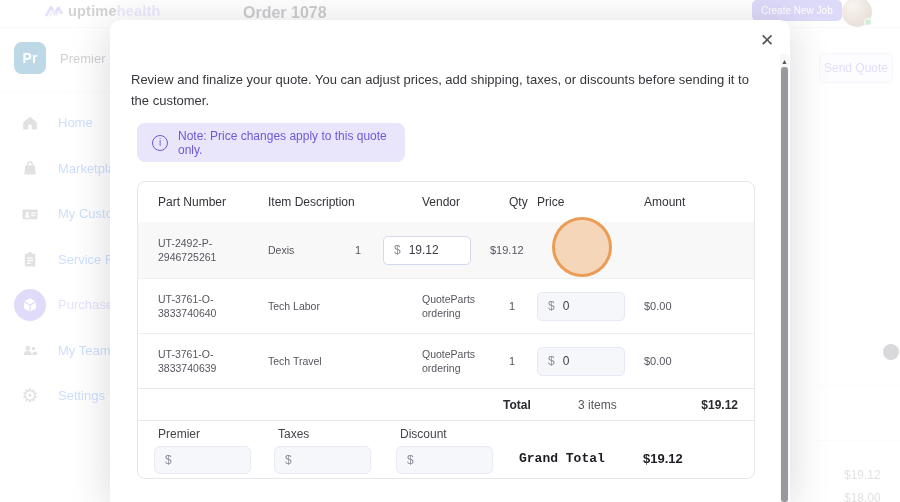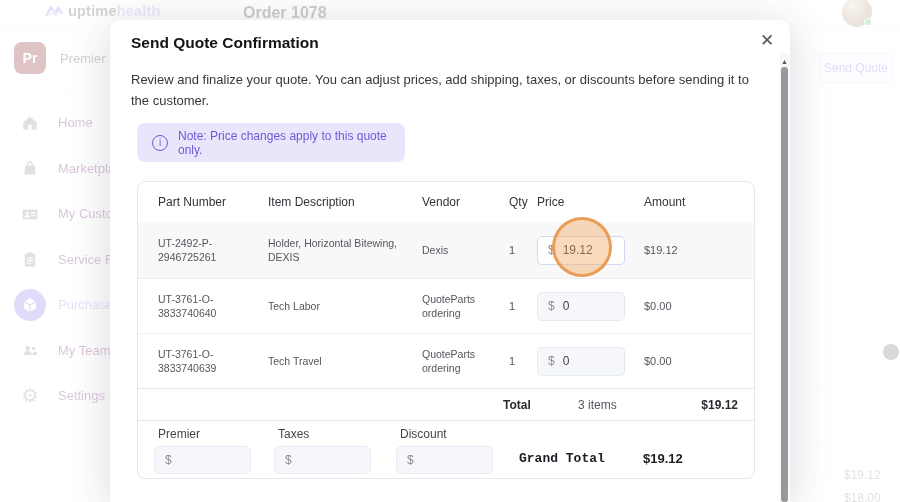--- a/index.html
+++ b/index.html
@@ -15,31 +15,31 @@
   .logo-health { color:#b6a9ef; }
   .page-title { position:absolute; left:243px; top:4px; font-size:16px; font-weight:bold; color:#3f3f47; }
   .create-job-btn { position:absolute; left:752px; top:0; height:21px; padding:0 9px; background:#7e6ce6; color:#fff;
     font-size:10px; border:none; border-radius:5px; display:flex; align-items:center; }
   .avatar { position:absolute; left:842px; top:-3px; width:30px; height:30px; border-radius:50%;
     background:radial-gradient(circle at 35% 30%, #e9d6c2 0%, #b79b82 55%, #8d7a66 100%); }
   .avatar-status { position:absolute; right:0; bottom:1px; width:8px; height:8px; border-radius:50%; background:#46c06a; border:1.5px solid #fff; }
 
   .sidebar { position:absolute; left:0; top:28px; width:118px; height:474px; background:#fff; border-right:1px solid #f0f0f2; }
   .org-row { position:absolute; left:14px; top:14px; display:flex; align-items:center; gap:14px; }
-  .org-badge { width:32px; height:32px; border-radius:8px; background:#7f1d1d; color:#fff; font-weight:bold; font-size:14px;
+  .org-badge { width:32px; height:32px; border-radius:8px; background:#0369a1; color:#fff; font-weight:bold; font-size:14px;
     display:flex; align-items:center; justify-content:center; }
   .org-name { font-size:13px; color:#4a4a52; white-space:nowrap; }
   .sidebar-divider { position:absolute; left:0; top:64px; width:118px; border-top:1px solid #f0f0f2; }
   .nav { position:absolute; left:0; top:72px; width:118px; }
   .nav-item { position:relative; height:45.5px; display:flex; align-items:center; padding-left:14px; cursor:pointer; }
   .nav-icon-wrap { width:32px; height:32px; display:flex; align-items:center; justify-content:center; border-radius:50%; flex:0 0 32px; }
   .nav-item.active .nav-icon-wrap { background:#8576e8; }
   .nav-icon-wrap svg { width:18px; height:18px; fill:#8b8b93; }
   .nav-item.active .nav-icon-wrap svg { fill:#ffffff; }
-  .nav-label { margin-left:12px; font-size:13px; color:#701a75; white-space:nowrap; }
+  .nav-label { margin-left:12px; font-size:13px; color:#3b82f6; white-space:nowrap; }
   .nav-item.active .nav-label { color:#9a8cf0; }
   .gear-glyph { font-size:19px; color:#8b8b93; line-height:1; }
 
   .bg-right { position:absolute; left:816px; top:28px; width:110px; height:474px; }
   .send-quote-btn { position:absolute; left:3px; top:25px; width:74px; height:30px; background:#f8f6ff; border:1px solid #ddd5f7;
     border-radius:6px; color:#8d7ce8; font-size:12px; display:flex; align-items:center; justify-content:center; }
   .loc-text { position:absolute; left:2px; top:311px; font-size:11px; color:#8a8a92; line-height:14px; white-space:pre-line; }
   .loc-circle { position:absolute; left:67px; top:316px; width:16px; height:16px; border-radius:50%; background:#6b6b74; }
   .bg-line1 { position:absolute; left:0; top:357px; width:110px; border-top:1px solid #f0f0f2; }
   .bg-line2 { position:absolute; left:0; top:412px; width:110px; border-top:1px solid #f0f0f2; }
@@ -113,20 +113,21 @@
 
     <div class="topbar">
       <div class="logo">
         <svg width="18" height="15" viewBox="0 0 24 20">
           <path d="M2 15 L8 4 L13 13 L18 5 L22 12" stroke="#8f7ff0" stroke-width="3.4" fill="none" stroke-linecap="round" stroke-linejoin="round"></path>
           <path d="M6 16 L11 9 L15 15 L20 9" stroke="#c3b8f7" stroke-width="2.2" fill="none" stroke-linecap="round" stroke-linejoin="round"></path>
         </svg>
         <span class="logo-text"><span class="logo-up">uptime</span><span class="logo-health">health</span></span>
       </div>
       <div class="page-title">Order 1078</div>
+      <button class="create-job-btn">Create New Job</button>
       <div class="avatar">
         <span class="avatar-status"></span>
       </div>
     </div>
 
     <div class="sidebar">
       <div class="org-row">
         <span class="org-badge">Pr</span>
         <span class="org-name">Premier E</span>
       </div>
@@ -208,21 +209,20 @@
       <div class="bg-line1"></div>
       <div class="bg-line2"></div>
       <div class="bg-amount1">$19.12</div>
       <div class="bg-amount2">$18.00</div>
     </div>
   </div>
 
   <div class="overlay"></div>
 
   <div class="modal">
-    <div class="modal-title">Send Quote Confirmation</div>
     <div class="modal-close">✕</div>
     <div class="modal-desc">Review and finalize your quote. You can adjust prices, add shipping, taxes, or discounts before sending it to the customer.</div>
 
     <div class="note-banner">
       <span class="note-icon">i</span>
       <span class="note-text">Note: Price changes apply to this quote only.</span>
     </div>
 
     <div class="quote-table">
       <div class="t-row t-header">
@@ -230,22 +230,20 @@
         <span class="col-desc">Item Description</span>
         <span class="col-vendor">Vendor</span>
         <span class="col-qty">Qty</span>
         <span class="col-price">Price</span>
         <span class="col-amount">Amount</span>
       </div>
 
       <div class="t-row item-row row-0">
         <span class="col-part cell">UT-2492-P-
 2946725261</span>
-        <span class="col-desc cell">Holder, Horizontal Bitewing,
-DEXIS</span>
         <span class="col-vendor cell">Dexis</span>
         <span class="col-qty qty-cell">1</span>
         <span class="col-price">
           <span class="price-input white">
             <span class="cur">$</span>
             <span>19.12</span>
           </span>
         </span>
         <span class="col-amount amount-cell">$19.12</span>
       </div>

